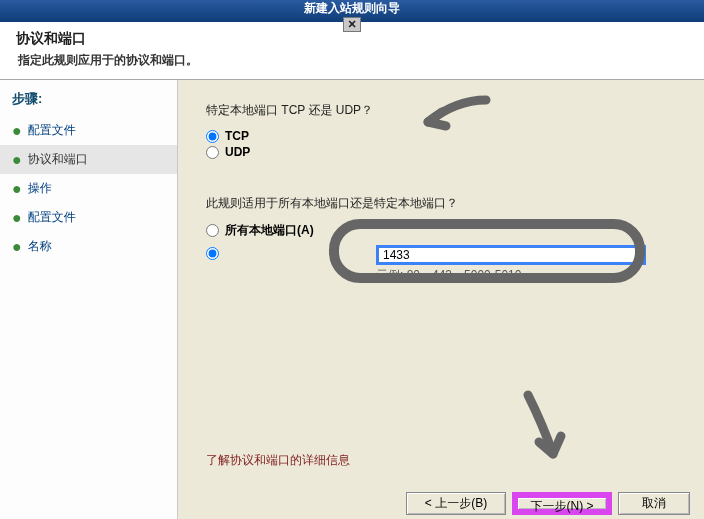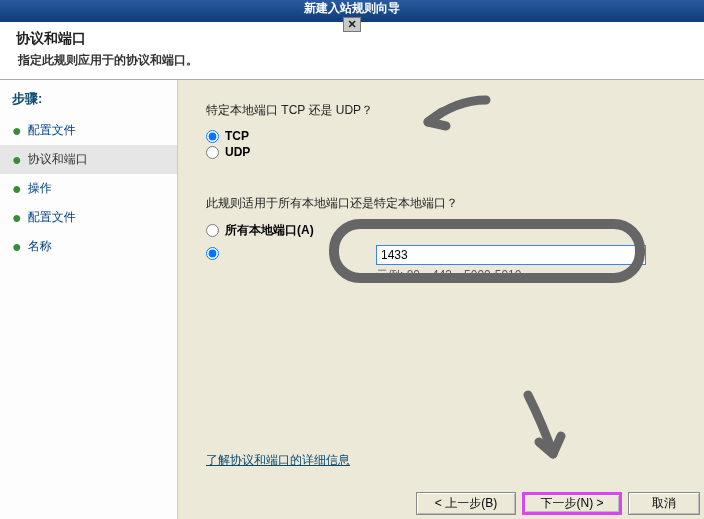--- a/index.html
+++ b/index.html
@@ -100,56 +100,55 @@
   .port-row {
     display: flex;
     align-items: flex-start;
     margin-top: 6px;
   }
   .port-row .left { width: 170px; }
   .port-row .right { flex: 1; }
   .port-input {
     width: 270px;
     height: 20px;
-    border: 1px solid #3b82f6;
+    border: 3px solid #3b82f6;
     padding: 1px 4px;
     font-size: 12px;
     background: #fff;
   }
   .example {
     color: #555;
     margin-top: 2px;
     font-size: 12px;
   }
   .link {
-    color: #0c4a6e;
-    text-decoration: underline;
+    color: #7f1d1d;
     cursor: pointer;
     margin-top: 168px;
     display: inline-block;
   }
   .footer {
     position: absolute;
     bottom: 12px;
-    right: 4px;
+    right: 14px;
     display: flex;
     gap: 6px;
   }
   .btn {
     min-width: 100px;
     height: 23px;
     background: #ece9d8;
     border: 1px solid #888;
     font-size: 12px;
     cursor: pointer;
     box-shadow: inset 1px 1px 0 #fff, inset -1px -1px 0 #bbb;
     padding: 0 8px;
   }
   .btn.default {
-    border: 3px solid #d946ef;
+    border: 6px solid #d946ef;
   }
   .btn.small { min-width: 72px; }
   
   .anno { position: absolute; pointer-events: none; }
 </style>
 </head>
 <body>
 
 <div class="titlebar">
   <div class="icon"></div>

